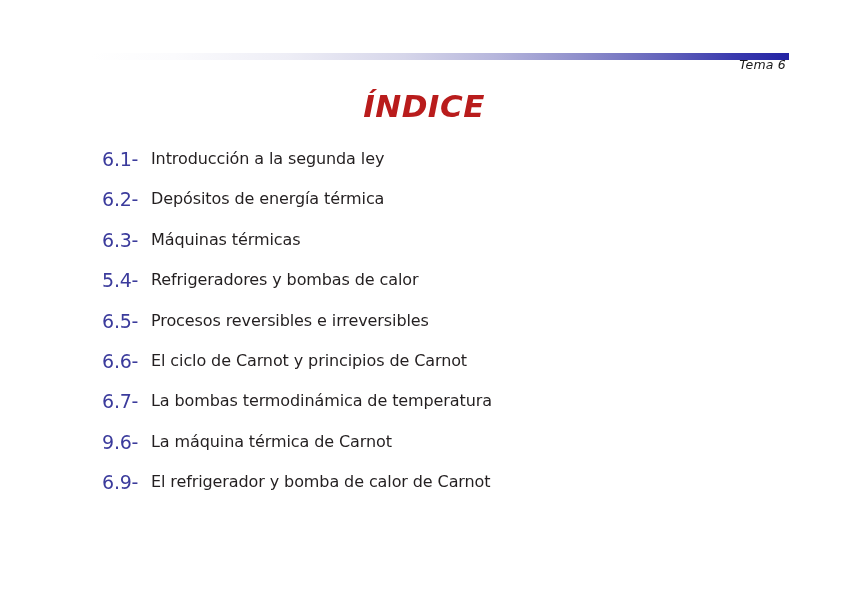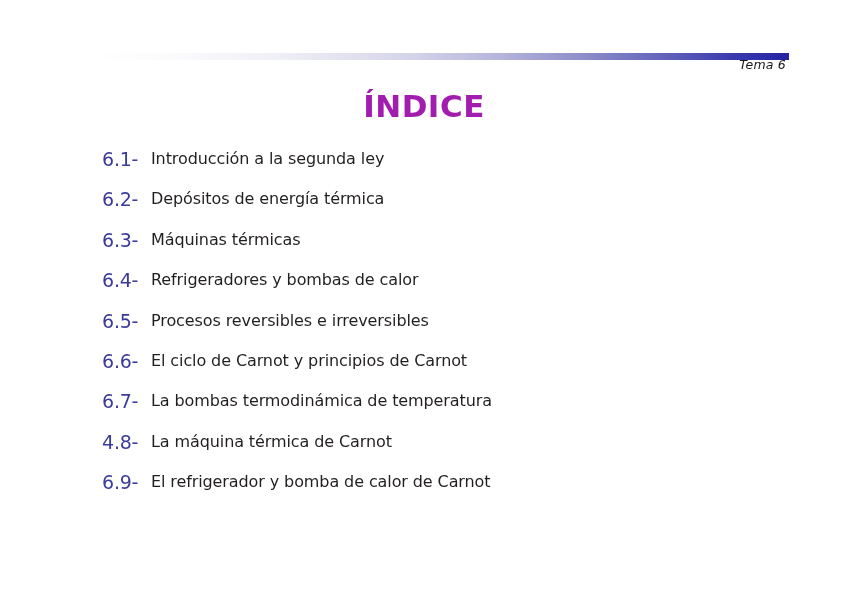--- a/index.html
+++ b/index.html
@@ -60,23 +60,24 @@
   
   .slide-title {
     position: absolute;
     left: 0;
     right: 0;
     top: 88px;
     text-align: center;
     font-family: "DejaVu Sans", sans-serif;
     font-size: 31px;
     font-weight: bold;
-    color: #a21caf;
+    color: #b91c1c;
     letter-spacing: 0.5px;
     line-height: 36px;
+    font-style: italic;
   }
 
   
   .index-list {
     position: absolute;
     left: 102px;
     top: 139px;
     width: 700px;
   }
 
@@ -127,41 +128,41 @@
       <span class="item-number">6.2-</span>
       <span class="item-text">Depósitos de energía térmica</span>
     </div>
 
     <div class="index-item">
       <span class="item-number">6.3-</span>
       <span class="item-text">Máquinas térmicas</span>
     </div>
 
     <div class="index-item">
-      <span class="item-number">6.4-</span>
+      <span class="item-number">5.4-</span>
       <span class="item-text">Refrigeradores y bombas de calor</span>
     </div>
 
     <div class="index-item">
       <span class="item-number">6.5-</span>
       <span class="item-text">Procesos reversibles e irreversibles</span>
     </div>
 
     <div class="index-item">
       <span class="item-number">6.6-</span>
       <span class="item-text">El ciclo de Carnot y principios de Carnot</span>
     </div>
 
     <div class="index-item">
       <span class="item-number">6.7-</span>
       <span class="item-text">La bombas termodinámica de temperatura</span>
     </div>
 
     <div class="index-item">
-      <span class="item-number">4.8-</span>
+      <span class="item-number">9.6-</span>
       <span class="item-text">La máquina térmica de Carnot</span>
     </div>
 
     <div class="index-item">
       <span class="item-number">6.9-</span>
       <span class="item-text">El refrigerador y bomba de calor de Carnot</span>
     </div>
 
   </div>
 

